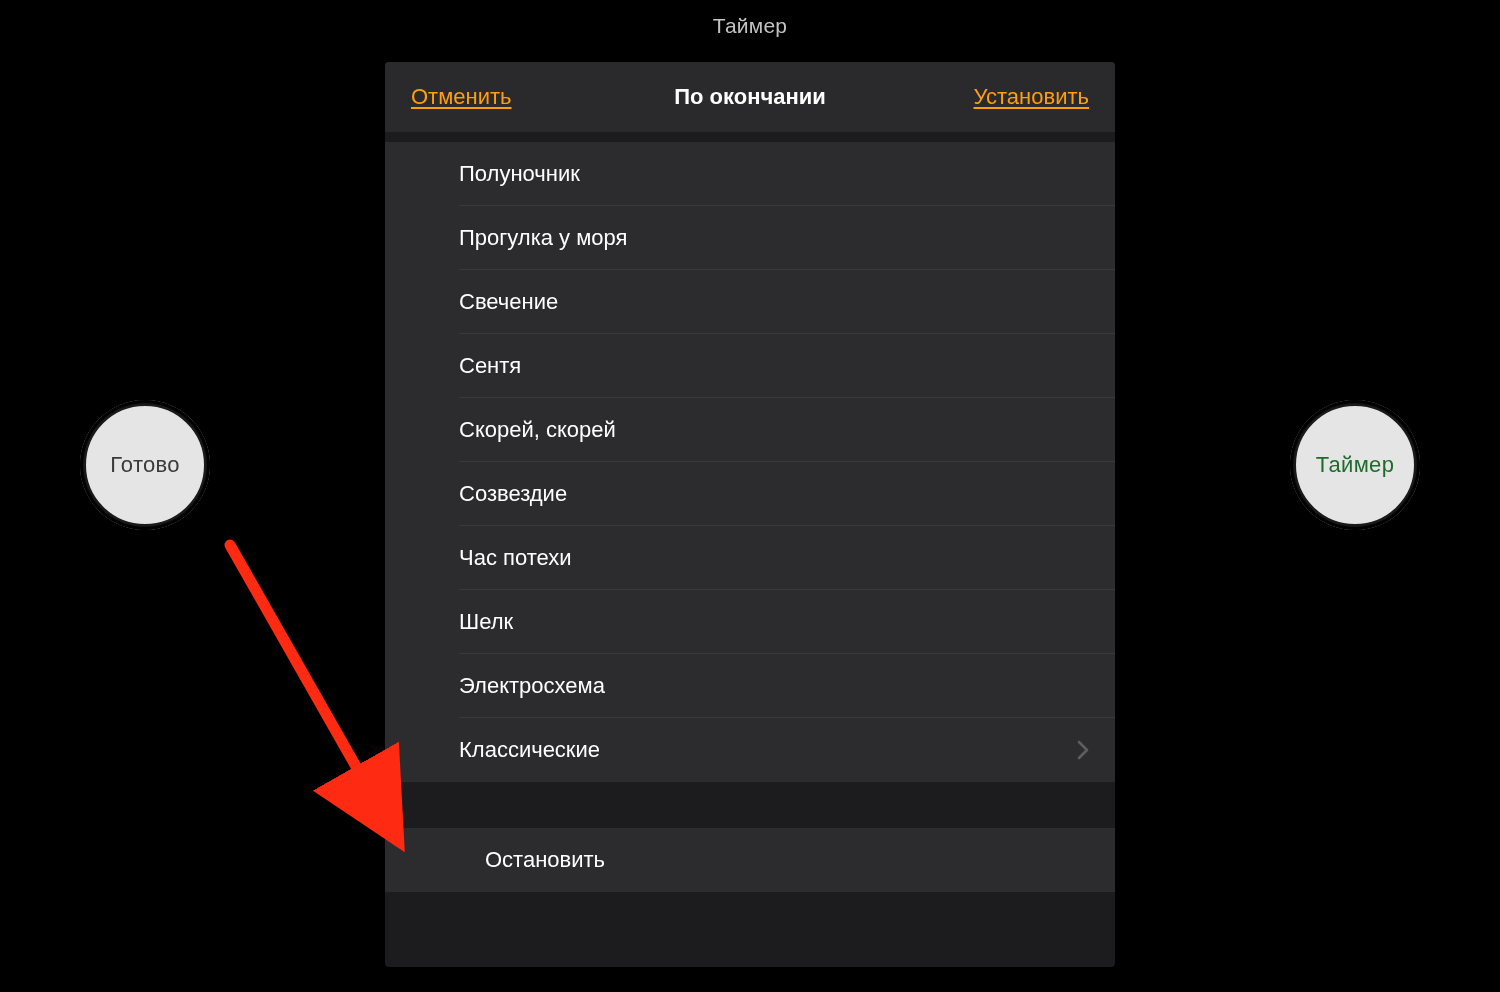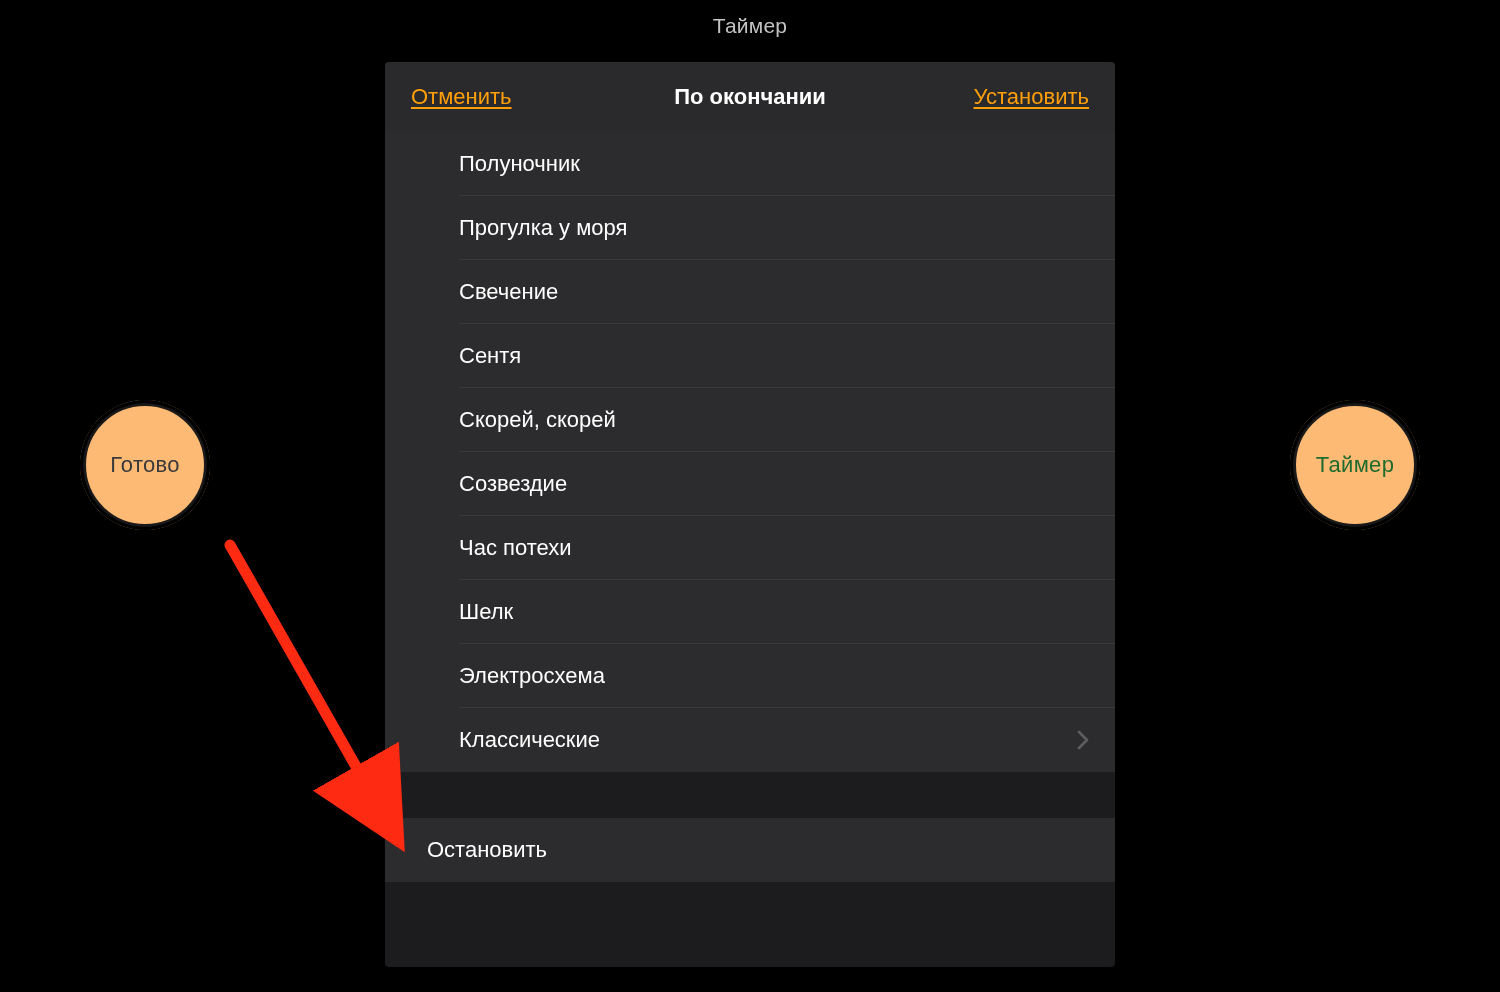--- a/index.html
+++ b/index.html
@@ -29,21 +29,21 @@
       font-weight: 500;
       letter-spacing: 0.2px;
     }
 
     
     .round-btn {
       position: absolute;
       width: 130px;
       height: 130px;
       border-radius: 50%;
-      background: #fdba74;
+      background: #e5e5e5;
       box-shadow: 0 0 0 3px #000 inset, 0 0 0 5px #141414 inset;
       display: flex;
       align-items: center;
       justify-content: center;
       font-size: 22px;
       font-weight: 400;
       letter-spacing: 0.3px;
       user-select: none;
     }
     .round-btn::before{
@@ -107,20 +107,21 @@
       display: flex;
       flex-direction: column;
     }
 
     
     .group {
       background: #2c2c2e;
       margin: 0 0 0 0;
     }
     .group.main {
+      margin-top: 10px;
     }
     .row {
       display: flex;
       align-items: center;
       height: 64px;
       padding: 0 26px 0 74px;
       position: relative;
       color: #ffffff;
       font-size: 22px;
       font-weight: 400;
@@ -143,21 +144,21 @@
       opacity: 0.5;
     }
     .chevron svg { display:block; }
 
     .gap {
       height: 46px;
       background: #1c1c1e;
     }
 
     .group.stop .row{
-      padding-left: 42px;
+      padding-left: 100px;
     }
 
     
     .arrow-overlay{
       position:absolute;
       left:0; top:0;
       width:1500px; height:992px;
       pointer-events:none;
     }
   </style>

